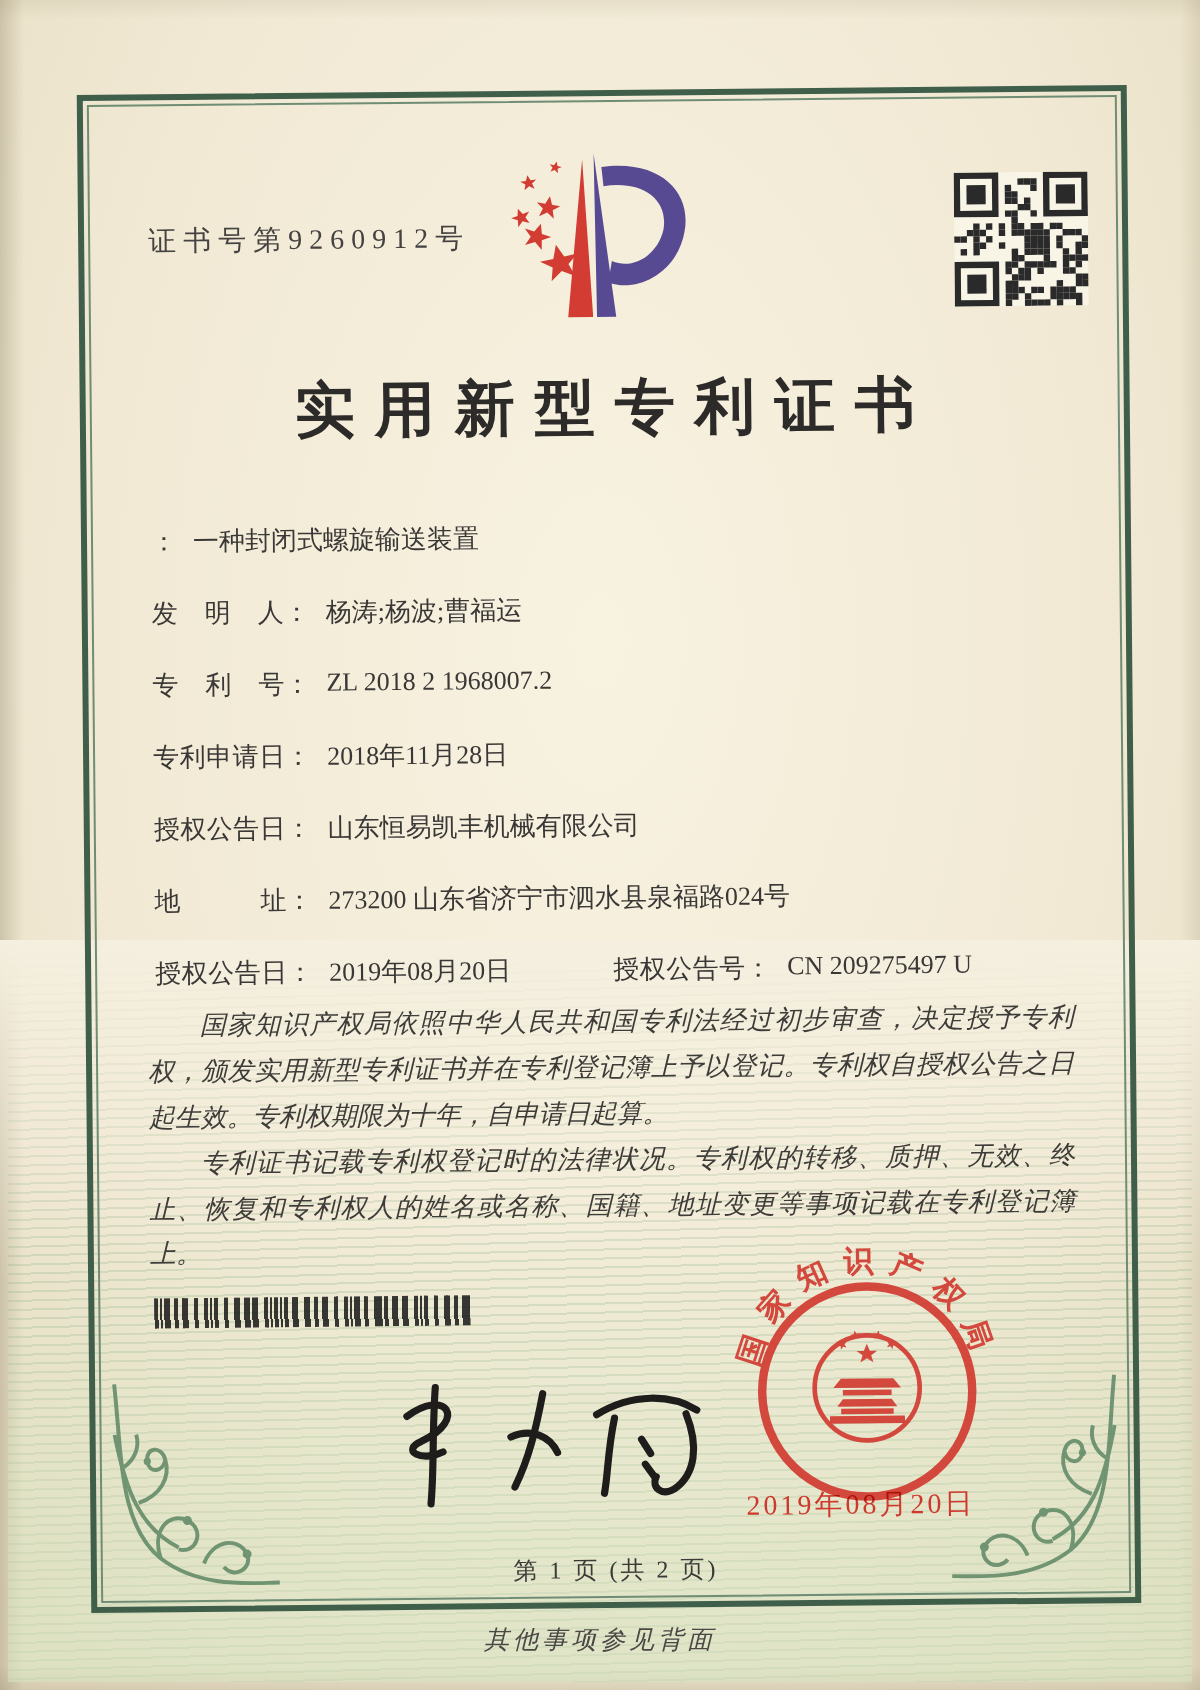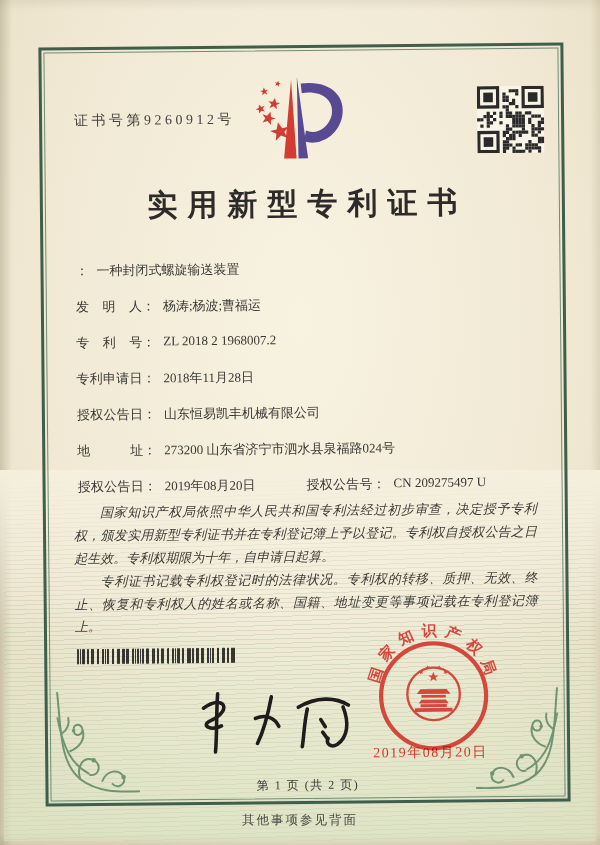--- a/index.html
+++ b/index.html
@@ -47,21 +47,21 @@
   .sig{position:absolute;left:145px;top:634px;}
   .seal{position:absolute;left:311px;top:574px;mix-blend-mode:multiply;opacity:.92;}
   .seal-date{position:absolute;left:325px;top:697px;font-size:14px;color:#cf392d;letter-spacing:1.5px;
     mix-blend-mode:multiply;}
   .page-num{position:absolute;left:0;width:100%;top:729px;text-align:center;font-size:12px;
     letter-spacing:1.5px;color:#3c3a37;}
   .orn{position:absolute;bottom:5px;opacity:.85;}
   .orn-left{left:5px;}
   .orn-right{right:5px;transform:scaleX(-1);}
   .back-note{position:absolute;left:0;width:100%;top:812px;text-align:center;font-size:12.5px;
-    color:#4a4744;letter-spacing:2px;}
+    color:#4a4744;font-style:italic;letter-spacing:2px;}
 </style>
 </head>
 <body>
 
 <div class="page">
   <div class="texture"></div>
   <div class="texture-fade"></div>
   <div class="tint"></div>
 
   <div class="cert">

